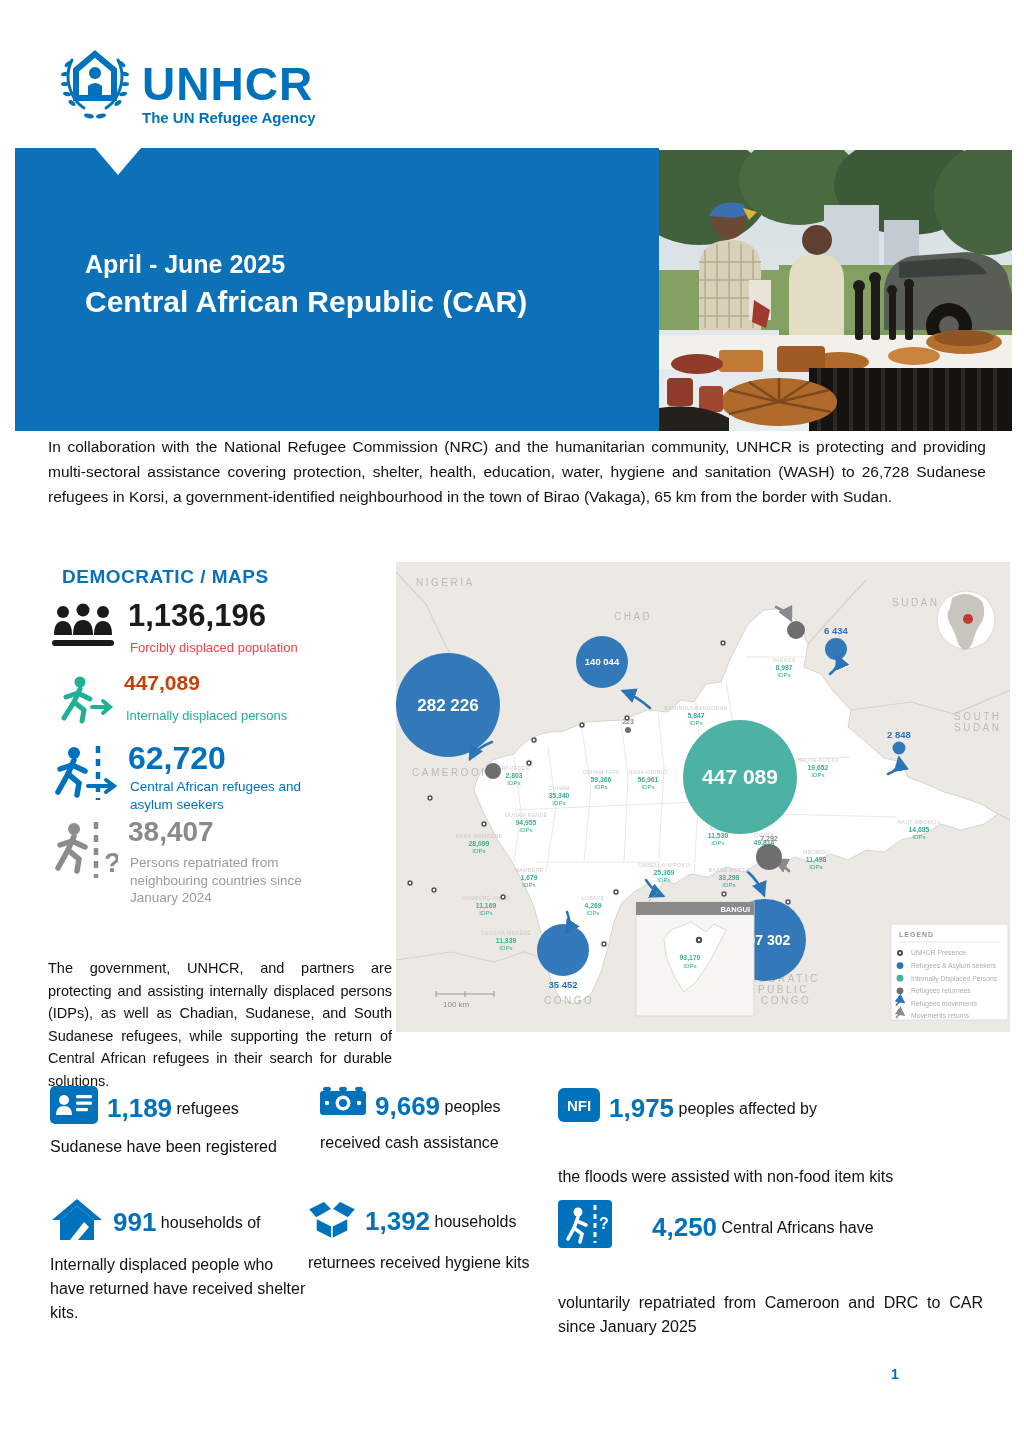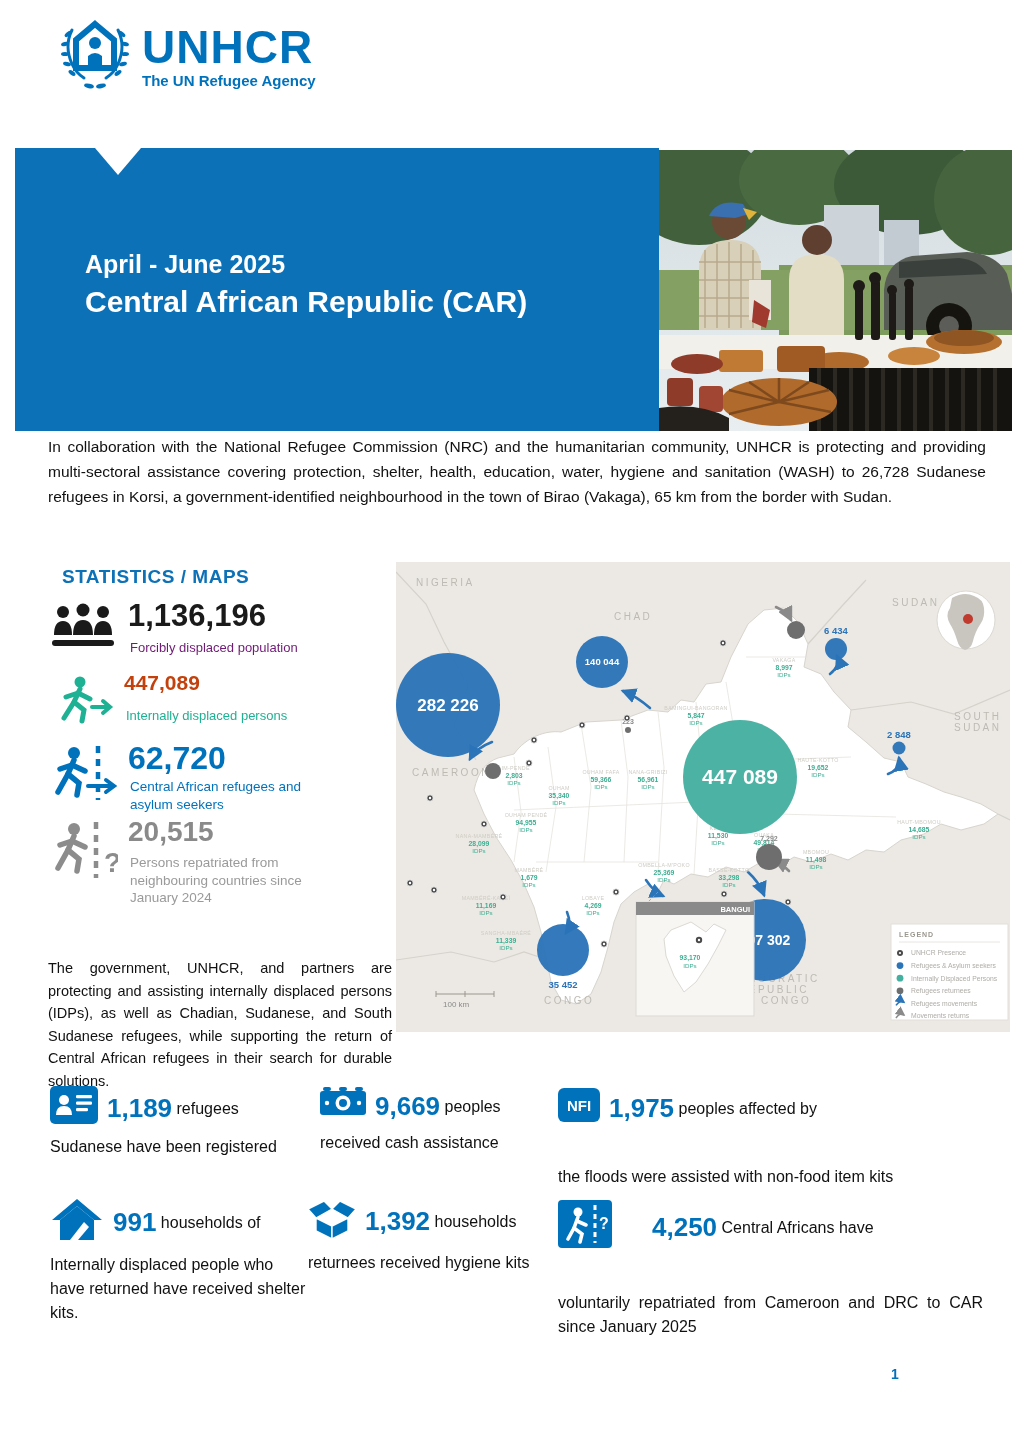--- a/index.html
+++ b/index.html
@@ -1,20 +1,20 @@
 <!DOCTYPE html>
 <html><head>
 <meta charset="utf-8">
 <style>
   html,body{margin:0;padding:0;background:#fff;}
   #page{position:relative;width:1024px;height:1449px;background:#fff;overflow:hidden;
         font-family:"Liberation Sans",sans-serif;color:#1a1a1a;}
 
   
-  #logo{position:absolute;left:58px;top:16px;display:flex;align-items:center;}
+  #logo{position:absolute;left:58px;top:46px;display:flex;align-items:flex-end;}
   #logo .wordmark{margin-left:10px;}
   #logo .name{font-size:46px;font-weight:bold;color:#0072BC;letter-spacing:1px;line-height:1;}
   #logo .tagline{font-size:15px;font-weight:bold;color:#0072BC;margin-top:2px;}
 
   
   #banner{position:absolute;left:15px;top:148px;width:644px;height:283px;background:#0D71B8;}
   #banner .notch{position:absolute;left:80px;top:0;width:0;height:0;
     border-left:23px solid transparent;border-right:23px solid transparent;border-top:27px solid #fff;}
   #banner .btext{position:absolute;left:22px;top:102px;color:#fff;margin-left:48px;}
   #banner .period{font-size:25px;font-weight:bold;}
@@ -173,38 +173,38 @@
         <path d="M120,252 L70,240 M120,252 L90,232 M120,252 L120,228 M120,252 L150,232 M120,252 L170,240 M120,252 L172,262 M120,252 L70,264"></path>
       </g>
       <rect x="8" y="228" width="26" height="28" rx="4" fill="#8e3b2a"></rect>
       <rect x="40" y="236" width="24" height="26" rx="4" fill="#a04632"></rect>
       <path d="M0,258 q40,-6 70,10 l0,13 -70,0 Z" fill="#24201b"></path>
     </svg>
   </div>
 
   <div id="intro">In collaboration with the National Refugee Commission (NRC) and the humanitarian community, UNHCR is protecting and providing multi-sectoral assistance covering protection, shelter, health, education, water, hygiene and sanitation (WASH) to 26,728 Sudanese refugees in Korsi, a government-identified neighbourhood in the town of Birao (Vakaga), 65 km from the border with Sudan.</div>
 
-  <div id="stats-heading">STATISTICS / MAPS</div>
+  <div id="stats-heading">DEMOCRATIC / MAPS</div>
 
   <div class="stat-row" style="left:50px;top:600px;">
     <span style="position:absolute;left:0;top:2px;">
       <svg width="66" height="50" viewBox="0 0 66 50">
         <g fill="#1a1a1a">
           <circle cx="13" cy="10" r="6"></circle>
             <path d="M4,33 q0,-14 9,-14 q9,0 9,14 z"></path>
           <circle cx="33" cy="8" r="6.5"></circle>
             <path d="M23,33 q0,-15 10,-15 q10,0 10,15 z"></path>
           <circle cx="53" cy="10" r="6"></circle>
             <path d="M44,33 q0,-14 9,-14 q9,0 9,14 z"></path>
           <rect x="2" y="38" width="62" height="6" rx="3"></rect>
         </g>
       </svg>
     </span>
     <div class="stat-value" style="position:absolute;left:78px;top:0;font-size:31px;color:#1a1a1a;white-space:nowrap;">1,136,196</div>
-    <div class="stat-label" style="position:absolute;left:80px;top:40px;width:230px;font-size:13px;color:#701a75;white-space:nowrap;">Forcibly displaced population</div>
+    <div class="stat-label" style="position:absolute;left:80px;top:40px;width:230px;font-size:13px;color:#ef4444;white-space:nowrap;">Forcibly displaced population</div>
   </div>
 
   <div class="stat-row" style="left:56px;top:672px;">
     <span style="position:absolute;left:0;top:2px;">
       <svg width="58" height="50" viewBox="0 0 58 50">
         <circle cx="24" cy="8" r="5.5" fill="#1FB193"></circle>
         <g stroke="#1FB193" stroke-width="5" stroke-linecap="round" fill="none">
           <path d="M24,15 L18,28 L8,44"></path>
             <path d="M18,28 L28,36 L26,47"></path>
           <path d="M22,19 L34,25"></path>
@@ -248,21 +248,21 @@
         <g stroke="#8C8C8C" stroke-width="5.5" stroke-linecap="round" fill="none">
           <path d="M22,16 L16,30 L6,48"></path>
             <path d="M16,30 L27,39 L25,51"></path>
           <path d="M20,21 L33,27"></path>
             <path d="M20,21 L8,25"></path>
         </g>
         <path d="M44,2 L44,58" stroke="#8C8C8C" stroke-width="4.5" stroke-dasharray="7 6" fill="none"></path>
         <text x="52" y="52" font-size="28" font-weight="bold" fill="#8C8C8C" font-family="Liberation Sans,sans-serif">?</text>
       </svg>
     </span>
-    <div class="stat-value" style="position:absolute;left:76px;top:0;font-size:28px;color:#8a8a8a;white-space:nowrap;">20,515</div>
+    <div class="stat-value" style="position:absolute;left:76px;top:0;font-size:28px;color:#8a8a8a;white-space:nowrap;">38,407</div>
     <div class="stat-label" style="position:absolute;left:78px;top:36px;width:180px;font-size:13.5px;color:#9a9a9a;">Persons repatriated from neighbouring countries since January 2024</div>
   </div>
 
   <div id="para2">The government, UNHCR, and partners are protecting and assisting internally displaced persons (IDPs), as well as Chadian, Sudanese, and South Sudanese refugees, while supporting the return of Central African refugees in their search for durable solutions.</div>
 
   <div id="map">
     <svg id="map-svg" width="614" height="470" viewBox="0 0 614 470">
       <defs>
         <marker id="mb" markerWidth="6" markerHeight="6" refX="5" refY="3" orient="auto">
           <path d="M0,0 L6,3 L0,6 Z" fill="#2B74B8"></path>

